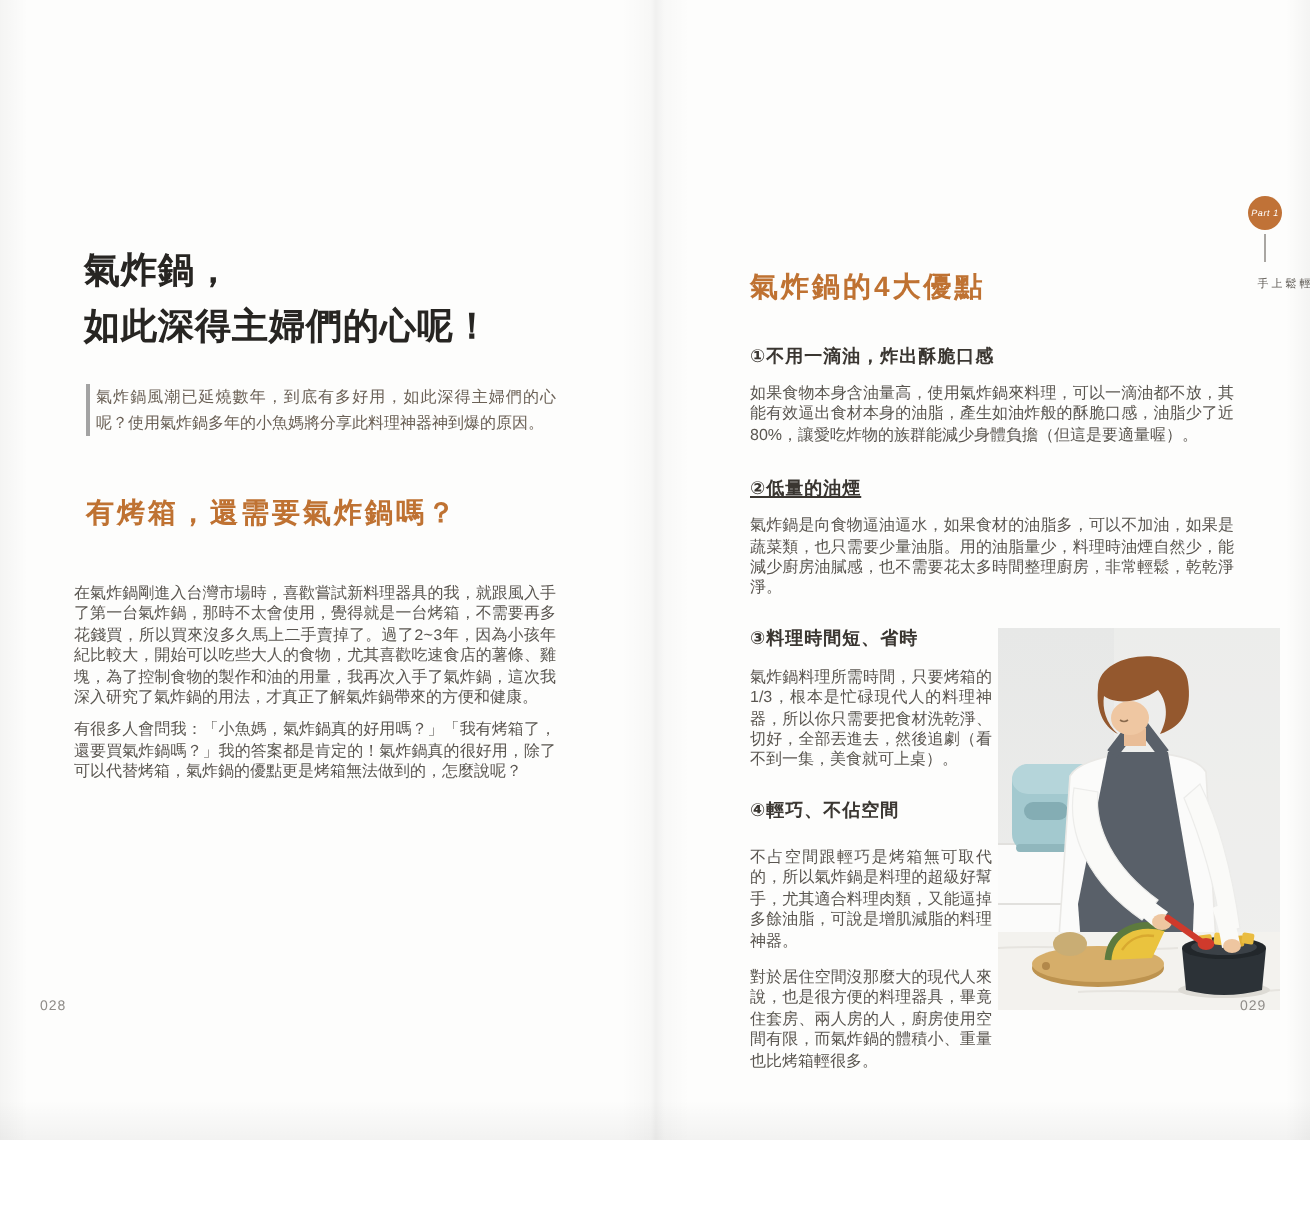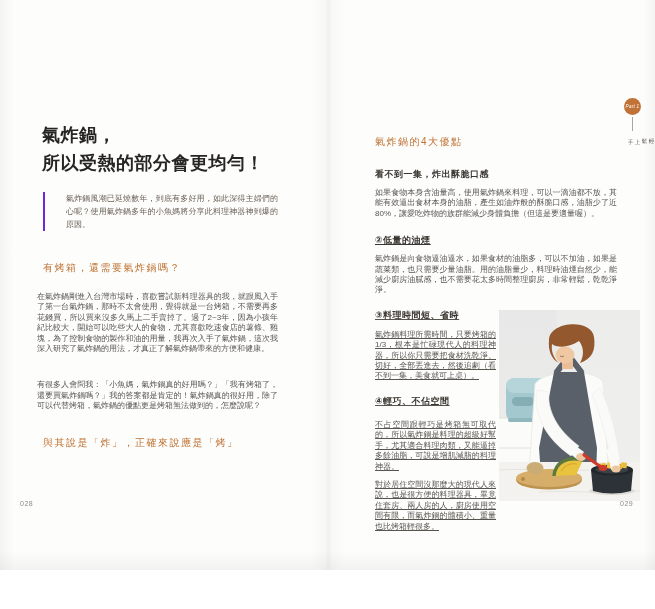--- a/index.html
+++ b/index.html
@@ -16,46 +16,46 @@
     background:linear-gradient(180deg, rgba(0,0,0,0) 0%, rgba(0,0,0,0.045) 100%); }
   .edge-shade-l { position:absolute; left:0; top:0; width:14px; height:100%;
     background:linear-gradient(90deg, rgba(0,0,0,0.035), rgba(0,0,0,0)); }
   .edge-shade-r { position:absolute; right:0; top:0; width:12px; height:100%;
     background:linear-gradient(270deg, rgba(0,0,0,0.035), rgba(0,0,0,0)); }
 
   
   .page-left { position:absolute; left:37px; top:0; width:241px; }
   .book-title { margin:121px 0 0 5px; font-size:18px; line-height:28px;
     font-weight:bold; color:#272522; letter-spacing:0.5px; }
-  .intro-block { margin:15px 0 0 6px; border-left:2px solid #6d28d9;
-    padding-left:21px; font-size:8px; line-height:13px; color:#6b6156;
+  .intro-block { margin:15px 0 0 6px; border-left:2px solid #a3a3a3;
+    padding-left:3px; font-size:8px; line-height:13px; color:#6b6156;
     text-align:justify; }
-  .sec-head { margin:0; font-size:10px; font-weight:normal; color:#bf7232;
+  .sec-head { margin:0; font-size:14px; font-weight:bold; color:#bf7232;
     letter-spacing:1.5px; }
   .sec-head.h1 { margin-top:30px; margin-left:6px; }
   .sec-head.h2 { margin-top:24px; margin-left:6px; }
   .body-p { margin:0; font-size:8px; line-height:10.4px; color:#5a5650;
     text-align:justify; }
-  .page-left .body-p.p1 { margin-top:17px; }
-  .page-left .body-p.p2 { margin-top:26px; }
+  .page-left .body-p.p1 { margin-top:27px;font-family:Liberation Mono, monospace; }
+  .page-left .body-p.p2 { margin-top:5px; }
   .page-left .body-p.p3 { margin-top:16px; }
   .folio { position:absolute; font-size:7px; color:#8f8c88; letter-spacing:0.5px; }
   .folio-left { left:20px; top:500px; }
   .folio-right { left:620px; top:500px; }
 
   
   .page-right { position:absolute; left:375px; top:0; width:242px; }
   .page-right .sec-head.main { margin:135px 0 0 0; }
   .pt-title { margin:0; font-size:9px; font-weight:bold; color:#3a3631;
     letter-spacing:0.5px; }
   .pt-title.t1 { margin-top:19px; }
   .pt-title.t2 { margin-top:15px;text-decoration:underline; }
   .pt-body { margin-top:7px; }
   .points-row { display:flex; align-items:flex-start; width:265px; margin-top:13px; }
-  .col-narrow { width:121px; flex:0 0 auto;text-decoration:underline; }
+  .col-narrow { width:121px; flex:0 0 auto; }
   .col-narrow .pt-title { margin-top:0; }
   .col-narrow .pt-title.t4 { margin-top:13px; }
   .col-narrow .pt-body { margin-top:8px; }
   .col-narrow .closing { margin-top:12px; }
   .photo-fig { flex:0 0 auto; width:141px; height:191px; margin:1px 0 0 3px; }
   .photo-fig svg { display:block; width:141px; height:191px; }
 
   
   .part-tab { position:absolute; left:0; top:0; }
   .part-circle { position:absolute; left:624px; top:98px; width:17px; height:17px;
@@ -68,38 +68,37 @@
     writing-mode:vertical-rl; font-size:5.5px; letter-spacing:1.6px;
     color:#5c5852; }
 </style>
 </head>
 <body>
 
 <div class="canvas">
 
   <div class="page-left">
     <h1 class="book-title"><span>氣炸鍋，</span><br>
-      <span>所以受熱的部分會更均勻！</span>
+      <span>如此深得主婦們的心呢！</span>
     </h1>
 
     <p class="intro-block">氣炸鍋風潮已延燒數年，到底有多好用，如此深得主婦們的心呢？使用氣炸鍋多年的小魚媽將分享此料理神器神到爆的原因。</p>
 
     <h2 class="sec-head h1">有烤箱，還需要氣炸鍋嗎？</h2>
     <p class="body-p p1">在氣炸鍋剛進入台灣市場時，喜歡嘗試新料理器具的我，就跟風入手了第一台氣炸鍋，那時不太會使用，覺得就是一台烤箱，不需要再多花錢買，所以買來沒多久馬上二手賣掉了。過了2~3年，因為小孩年紀比較大，開始可以吃些大人的食物，尤其喜歡吃速食店的薯條、雞塊，為了控制食物的製作和油的用量，我再次入手了氣炸鍋，這次我深入研究了氣炸鍋的用法，才真正了解氣炸鍋帶來的方便和健康。</p>
     <p class="body-p p2">有很多人會問我：「小魚媽，氣炸鍋真的好用嗎？」「我有烤箱了，還要買氣炸鍋嗎？」我的答案都是肯定的！氣炸鍋真的很好用，除了可以代替烤箱，氣炸鍋的優點更是烤箱無法做到的，怎麼說呢？</p>
 
-    <h2 class="sec-head h2">與其說是「炸」，正確來說應是「烤」</h2>
   </div>
 
   <div class="folio folio-left">028</div>
 
   <div class="page-right">
     <h2 class="sec-head main">氣炸鍋的4大優點</h2>
 
-    <h3 class="pt-title t1">看不到一集，炸出酥脆口感</h3>
+    <h3 class="pt-title t1">①不用一滴油，炸出酥脆口感</h3>
     <p class="body-p pt-body">如果食物本身含油量高，使用氣炸鍋來料理，可以一滴油都不放，其能有效逼出食材本身的油脂，產生如油炸般的酥脆口感，油脂少了近80%，讓愛吃炸物的族群能減少身體負擔（但這是要適量喔）。</p>
 
     <h3 class="pt-title t2">②低量的油煙</h3>
     <p class="body-p pt-body">氣炸鍋是向食物逼油逼水，如果食材的油脂多，可以不加油，如果是蔬菜類，也只需要少量油脂。用的油脂量少，料理時油煙自然少，能減少廚房油膩感，也不需要花太多時間整理廚房，非常輕鬆，乾乾淨淨。</p>
 
     <div class="points-row">
       <div class="col-narrow">
         <h3 class="pt-title t3">③料理時間短、省時</h3>
         <p class="body-p pt-body">氣炸鍋料理所需時間，只要烤箱的1/3，根本是忙碌現代人的料理神器，所以你只需要把食材洗乾淨、切好，全部丟進去，然後追劇（看不到一集，美食就可上桌）。</p>
 

